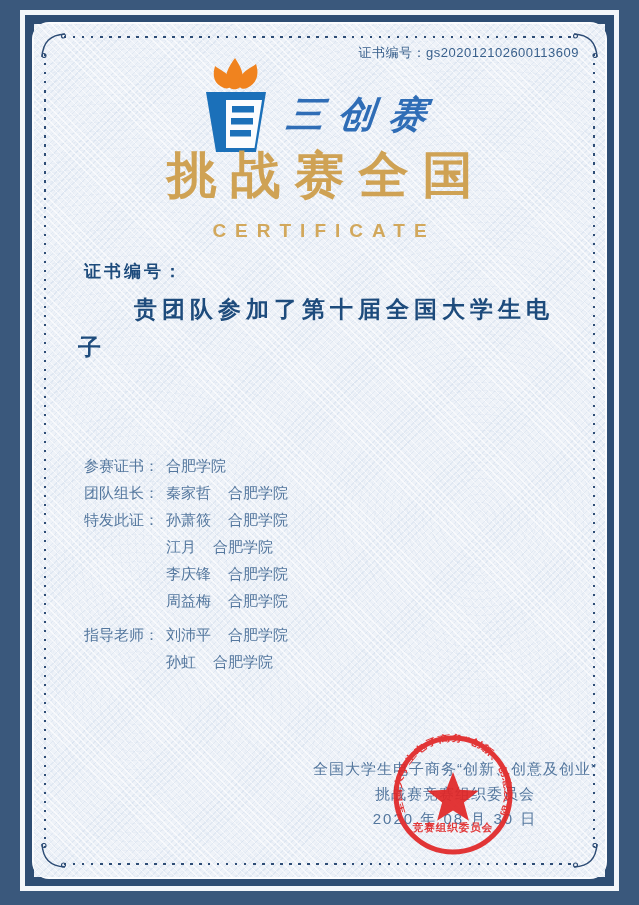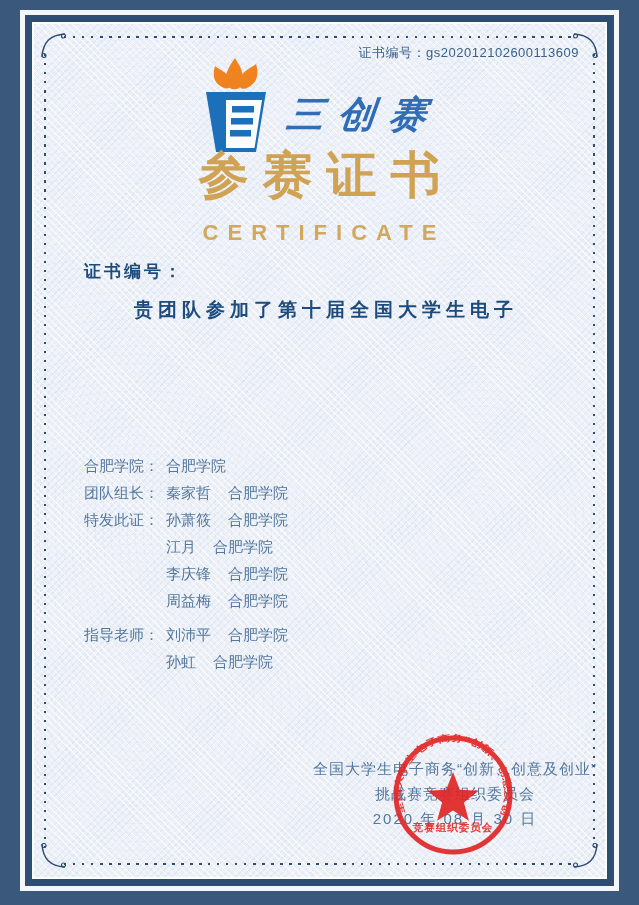--- a/index.html
+++ b/index.html
@@ -1,20 +1,20 @@
 <!DOCTYPE html>
 <html><head>
 <meta charset="utf-8">
 <style>
   html,body{margin:0;padding:0;}
   body{width:639px;height:905px;font-family:"Liberation Sans",sans-serif;}
   .page{width:639px;height:905px;box-sizing:border-box;background:#3a587c;padding:10px 20px 14px 20px;}
   .f1{height:100%;box-sizing:border-box;background:#f3f6fa;padding:5px;}
   .f2{height:100%;box-sizing:border-box;background:#2e4d73;padding:7px;}
-  .f3{height:100%;box-sizing:border-box;background:#fbfcfe;padding:2px;}
+  .f3{height:100%;box-sizing:border-box;background:#fbfcfe;padding:2px;border-radius:17px;}
   .content{position:relative;height:100%;box-sizing:border-box;overflow:hidden;
     background-color:#eef2f8;
     background-image:
       repeating-linear-gradient(45deg, rgba(255,255,255,0.65) 0 1px, rgba(0,0,0,0) 1px 5px),
       repeating-linear-gradient(135deg, rgba(199,214,232,0.35) 0 1px, rgba(0,0,0,0) 1px 5px),
       repeating-radial-gradient(circle at 78% 58%, rgba(196,210,230,0.16) 0 1px, rgba(0,0,0,0) 1px 8px),
       repeating-radial-gradient(circle at 18% 80%, rgba(196,210,230,0.14) 0 1px, rgba(0,0,0,0) 1px 9px);
   }
   
   .dedge{position:absolute;background:none;}
@@ -31,27 +31,27 @@
   .cert-no{position:absolute;top:20px;right:26px;font-size:13px;color:#39608c;letter-spacing:0.5px;}
 
   .logo-row{position:absolute;top:34px;left:0;width:100%;display:flex;justify-content:center;align-items:center;gap:14px;}
   .logo-text{font-family:"Liberation Serif",serif;font-style:italic;font-weight:bold;
     font-size:37px;color:#2f6db6;letter-spacing:14px;transform:skewX(-6deg);padding-top:18px;}
 
   .title{position:absolute;top:118px;left:0;width:100%;text-align:center;
     font-family:"Liberation Serif",serif;font-weight:bold;font-size:50px;color:#cfa254;
     letter-spacing:14px;text-indent:14px;}
   .subtitle{position:absolute;top:196px;left:0;width:100%;text-align:center;
-    font-size:22px;font-weight:600;color:#d2a85c;letter-spacing:9px;text-indent:9px;}
+    font-size:19px;font-weight:600;color:#d2a85c;letter-spacing:9px;text-indent:9px;}
 
   .team-name{position:absolute;top:236px;left:50px;font-family:"Liberation Serif",serif;
     font-weight:bold;font-size:17px;color:#1d4b7c;letter-spacing:3px;}
 
   .body-par{position:absolute;top:262px;left:44px;width:500px;
-    font-family:Liberation Sans, sans-serif;font-weight:bold;font-size:19px;color:#1d4b7c;
+    font-family:Liberation Serif, serif;font-weight:bold;font-size:23px;color:#1d4b7c;
     letter-spacing:5px;line-height:38px;}
   .bline.indent{text-indent:56px;}
   .bline:last-child{margin-top:5px;}
 
   .info-list{position:absolute;top:428px;left:50px;font-size:15px;color:#54779e;}
   .irow{display:flex;align-items:baseline;height:27px;line-height:27px;}
   .irow.gap{margin-top:7px;}
   .ilabel{display:inline-block;width:82px;}
   .iname{display:inline-block;}
   .ischool{display:inline-block;margin-left:17px;}
@@ -106,32 +106,32 @@
               <path d="M58 6 C61 15 60 25 49 30 C43 33 38 27 42 20 C46 12 53 10 58 6 Z" fill="#f0831f"></path>
               <path d="M8 34 L68 34 L58 94 L18 94 Z" fill="#1b70b9"></path>
               <path d="M28 42 L64 42 L56.5 90 L28 90 Z" fill="#fbfcfe"></path>
               <rect x="34" y="48" width="22" height="6.5" fill="#1b70b9"></rect>
               <rect x="33" y="60" width="22" height="6.5" fill="#1b70b9"></rect>
               <rect x="32" y="72" width="21" height="6.5" fill="#1b70b9"></rect>
             </svg>
             <div class="logo-text">三创赛</div>
           </div>
 
-          <div class="title">参赛证书</div>
+          <div class="title">挑战赛全国</div>
           <div class="subtitle">CERTIFICATE</div>
 
           <div class="team-name">证书编号：</div>
 
           <div class="body-par">
               <div class="bline indent">贵团队参加了第十届全国大学生电子</div>
             </div>
 
           <div class="info-list">
               <div class="irow">
-                <span class="ilabel">合肥学院：</span>
+                <span class="ilabel">参赛证书：</span>
                 <span class="iname">合肥学院</span>
                 <span class="ischool"></span>
               </div>
               <div class="irow">
                 <span class="ilabel">团队组长：</span>
                 <span class="iname">秦家哲</span>
                 <span class="ischool">合肥学院</span>
               </div>
               <div class="irow">
                 <span class="ilabel">特发此证：</span>

